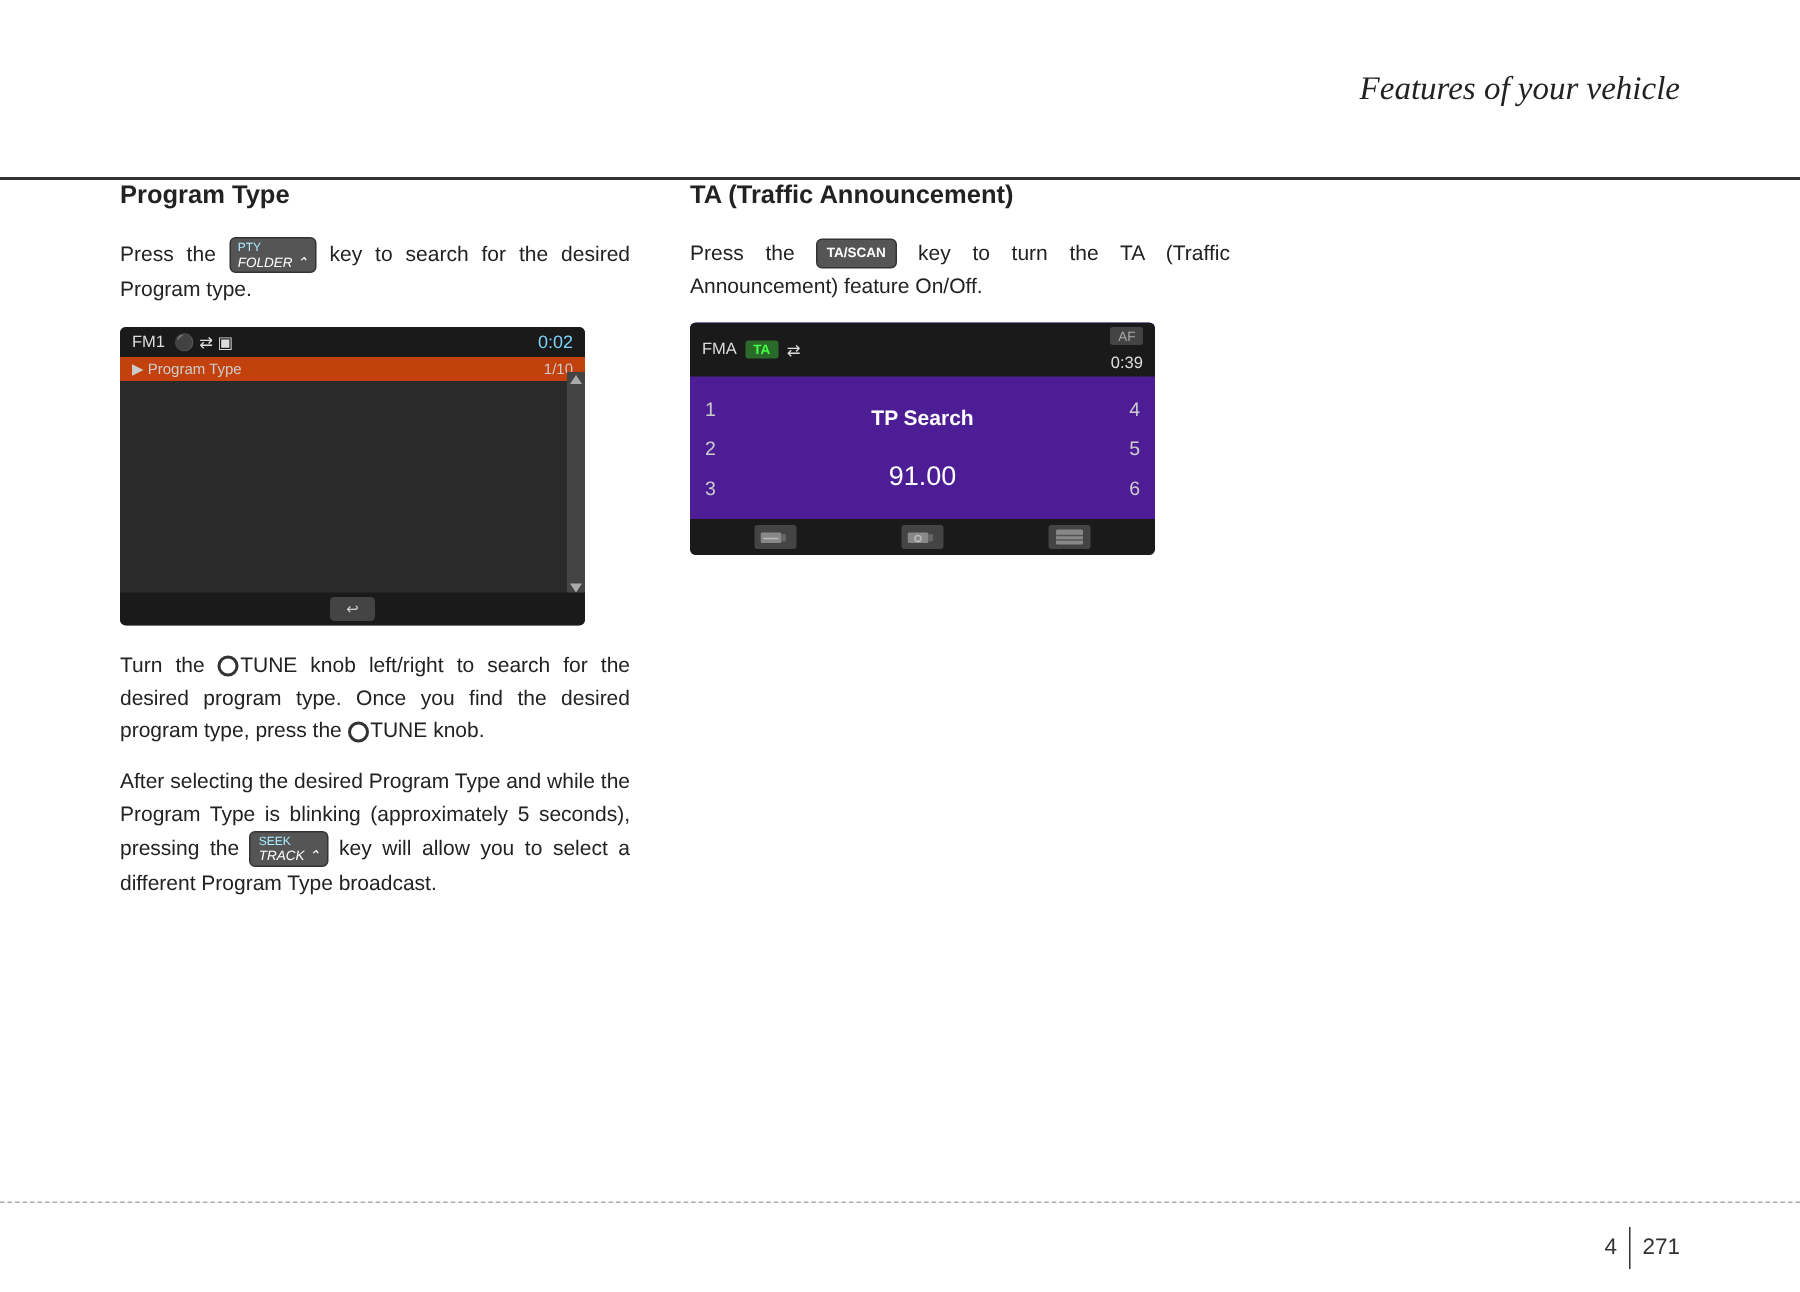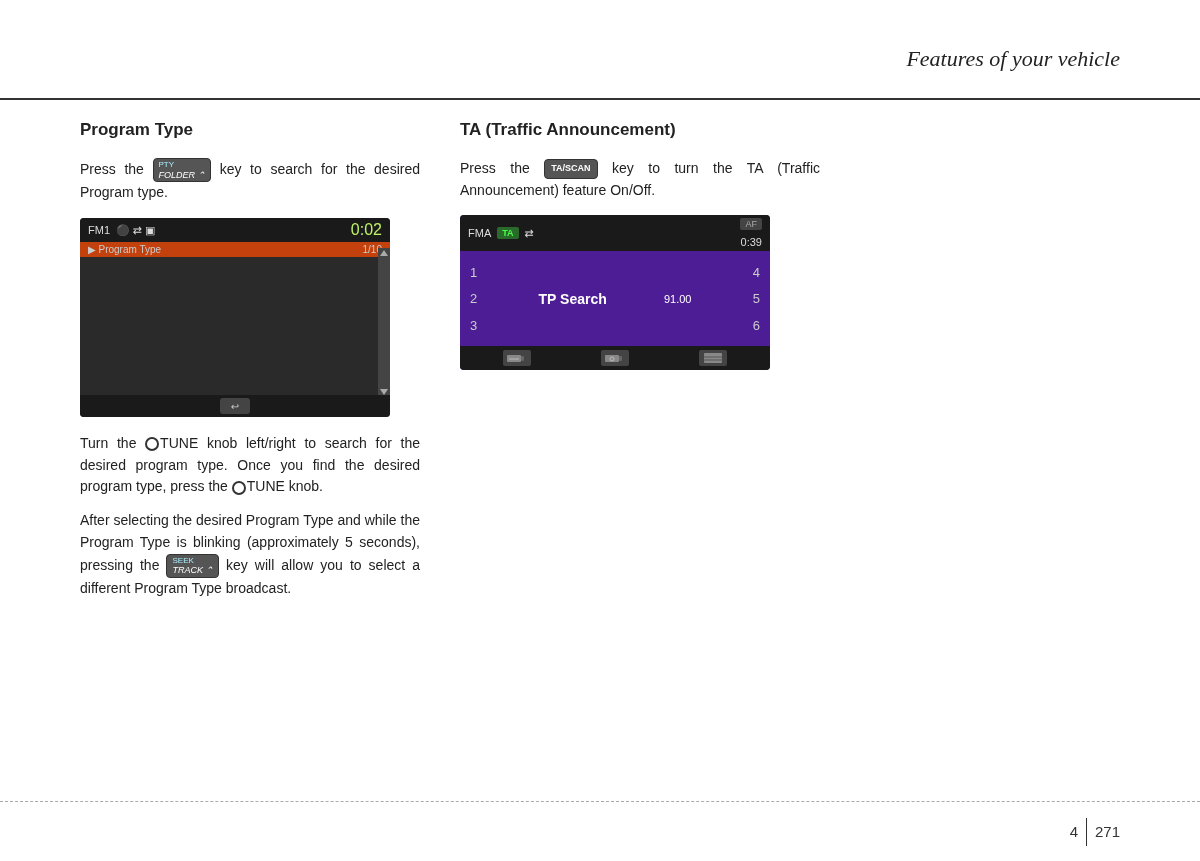--- a/index.html
+++ b/index.html
@@ -14,21 +14,21 @@
       position: relative;
       overflow: hidden;
     }
 
     
     .header {
       position: absolute;
       top: 0;
       left: 0;
       right: 0;
-      height: 100px;
+      height: 120px;
       border-bottom: 2px solid #333;
     }
 
     .header-title {
       position: absolute;
       top: 46px;
       right: 80px;
       font-style: italic;
       font-size: 22px;
       color: #222;
@@ -148,22 +148,22 @@
       font-family: Arial, sans-serif;
     }
 
     .screen-top-bar .left-info {
       display: flex;
       align-items: center;
       gap: 6px;
     }
 
     .screen-top-bar .time {
-      color: #bef264;
-      font-size: 16px;
+      color: #7dd3fc;
+      font-size: 12px;
     }
 
     .screen-subheader {
       display: flex;
       justify-content: space-between;
       align-items: center;
       padding: 2px 8px;
       background: #c2410c;
       color: #ccc;
       font-size: 10px;
@@ -302,36 +302,36 @@
       justify-content: space-around;
       padding: 8px 0 8px 10px;
       color: #ccc;
       font-size: 13px;
       font-family: Arial, sans-serif;
     }
 
     .fma-center {
       flex: 1;
       display: flex;
-      flex-direction: row;
+      flex-direction: column;
       justify-content: space-around;
       align-items: center;
       padding: 8px 0;
     }
 
     .fma-center .tp-search {
       color: #fff;
       font-size: 14px;
       font-family: Arial, sans-serif;
       font-weight: bold;
     }
 
     .fma-center .freq {
       color: #fff;
-      font-size: 11px;
+      font-size: 18px;
       font-family: Arial, sans-serif;
     }
 
     .fma-right {
       width: 50px;
       display: flex;
       flex-direction: column;
       justify-content: space-around;
       padding: 8px 10px 8px 0;
       color: #ccc;

